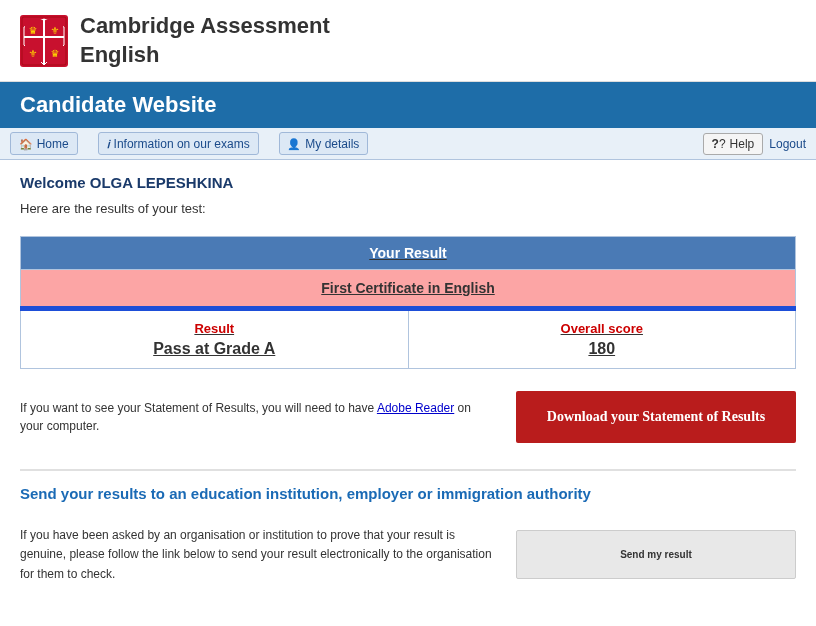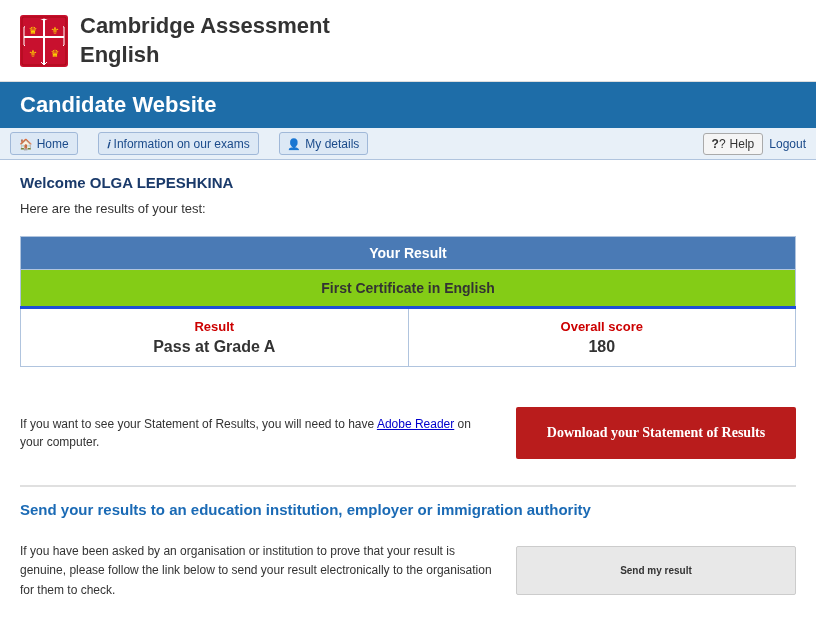--- a/index.html
+++ b/index.html
@@ -20,23 +20,23 @@
     .nav-right { display: flex; align-items: center; gap: 6px; }
     .help-btn { display: flex; align-items: center; gap: 4px; padding: 3px 8px; border: 1px solid #aaa; border-radius: 3px; background: #f5f5f5; cursor: pointer; font-size: 12px; }
     .logout-link { color: #1a4a8a; font-size: 12px; text-decoration: none; cursor: pointer; }
 
     
     .main { padding: 14px 20px; }
     .welcome { color: #1a3a6a; font-size: 15px; font-weight: bold; margin-bottom: 10px; }
     .subtitle { font-size: 13px; color: #333; margin-bottom: 20px; }
 
     
-    .result-table { width: 100%; border-collapse: collapse; border: 1px solid #b0c4de; margin-bottom: 32px; }
+    .result-table { width: 100%; border-collapse: collapse; border: 1px solid #b0c4de; margin-bottom: 14px; text-decoration: underline; }
     .result-header { background: #4a7ab5; color: #fff; text-align: center; padding: 8px; font-size: 14px; font-weight: bold; }
-    .cert-row { background: #84cc16; text-align: center; padding: 10px; font-size: 14px; font-weight: bold; border-top: 1px solid #b0c4de; border-bottom: 3px solid #1d4ed8; }
+    .cert-row { background: #fca5a5; text-align: center; padding: 10px; font-size: 14px; font-weight: bold; border-top: 1px solid #b0c4de; border-bottom: 5px solid #1d4ed8; }
     .score-label { color: #cc0000; font-weight: bold; font-size: 13px; margin-bottom: 4px; }
     .score-value { font-size: 16px; font-weight: bold; color: #333; }
 
     
     .statement-section { display: flex; align-items: center; gap: 28px; margin-bottom: 18px; padding: 8px 0; }
     .statement-text { flex: 1; font-size: 12px; color: #333; line-height: 1.5; }
     .adobe-link { color: #0000cc; text-decoration: underline; cursor: pointer; }
     .download-btn { background: #b91c1c; color: #fff; border: none; padding: 18px 24px; font-size: 14px; font-weight: bold; cursor: pointer; border-radius: 2px; min-width: 280px; text-align: center; font-family: Liberation Serif, serif; }
 
     

